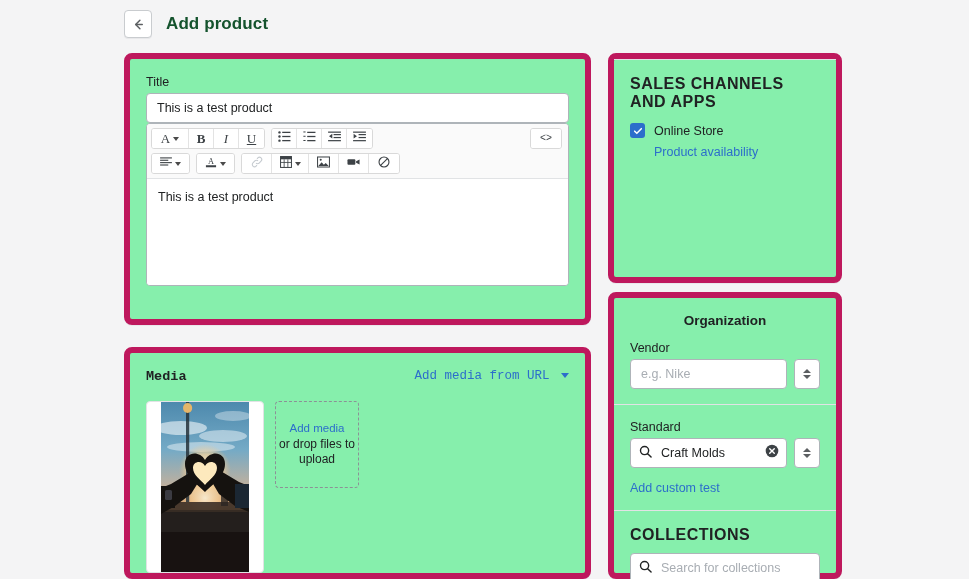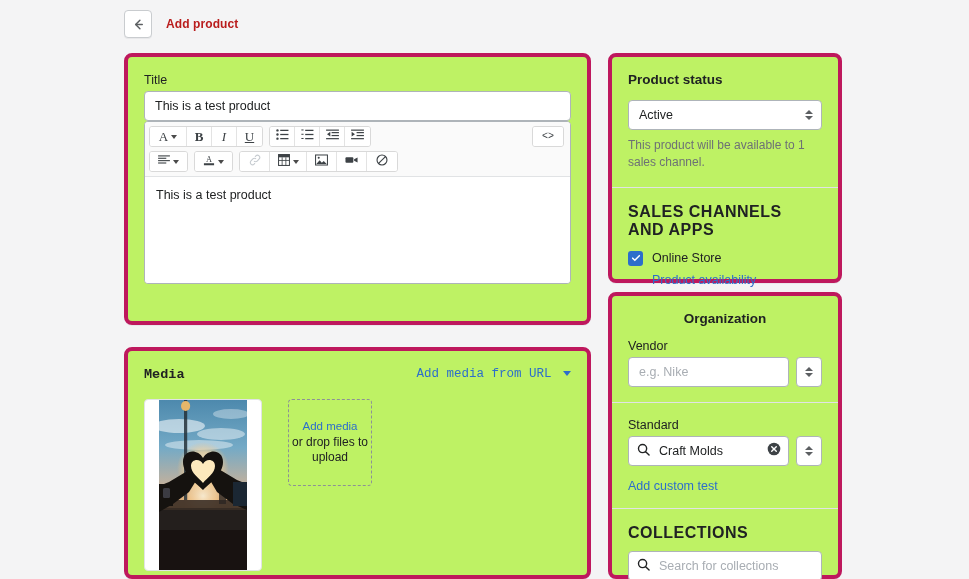--- a/index.html
+++ b/index.html
@@ -13,25 +13,25 @@
   .page { position: relative; width: 969px; height: 579px; }
 
   
   .header { position: absolute; left: 124px; top: 10px; display: flex; align-items: center; gap: 14px; }
   .back-btn {
     width: 28px; height: 28px; border: 1px solid #c9cccf; border-radius: 4px;
     background: #fff; display: flex; align-items: center; justify-content: center;
     box-shadow: 0 1px 0 rgba(22,29,37,.05); cursor: pointer;
   }
   .back-btn svg { display: block; }
-  .page-title { font-size: 12px; font-weight: 700; color: #b91c1c; letter-spacing: .1px; }
+  .page-title { font-size: 17px; font-weight: 700; color: #14532d; letter-spacing: .1px; }
 
   
   .card {
-    position: absolute; background: #bef264; border: 4px solid #be185d;
+    position: absolute; background: #86efac; border: 6px solid #be185d;
     border-radius: 8px; box-shadow: 0 1px 0 rgba(22,29,37,.05);
   }
   .card-title { font-size: 13.5px; font-weight: 700; color: #202223; }
 
   
   #card-details { left: 124px; top: 53px; width: 467px; height: 272px; }
   #card-media   { left: 124px; top: 347px; width: 467px; height: 232px; }
   
   #card-status  { left: 608px; top: 53px; width: 234px; height: 230px; }
   #card-org     { left: 608px; top: 292px; width: 234px; height: 287px; }
@@ -67,21 +67,21 @@
   .tb-spacer { flex: 1; }
   .tb-code { margin-right: 2px; }
   .editor-body {
     height: 106px; padding: 9px 11px; font-size: 12.5px; color: #202223; background: #fff;
     line-height: 1.45;
   }
 
   
   .media-head { display: flex; justify-content: space-between; align-items: flex-start; font-family: Liberation Mono, monospace; }
   .link { color: #2c6ecb; font-size: 12.5px; cursor: pointer; }
-  .media-row { display: flex; gap: 26px; margin-top: 17px; }
+  .media-row { display: flex; gap: 11px; margin-top: 17px; }
   .thumb {
     width: 118px; height: 172px; border: 1px solid #e1e3e5; border-radius: 4px;
     background: #fff; display: flex; align-items: center; justify-content: center; overflow: hidden;
   }
   .thumb-img { width: 88px; height: 170px; display: block; }
   .dropzone {
     width: 84px; height: 87px; border: 1px dashed #8c9196; border-radius: 4px;
     display: flex; flex-direction: column; align-items: center; justify-content: center;
     text-align: center; gap: 3px; cursor: pointer;
   }
@@ -381,31 +381,20 @@
 
         <div class="dropzone">
           <div class="dz-main">Add media</div>
           <div class="dz-sub">or drop files to upload</div>
         </div>
       </div>
     </div>
   </div>
 
   <div class="card" id="card-status">
-    <div class="sect">
-      <div class="card-title" style="margin-bottom:13px;">Product status</div>
-      <div class="select-wrap">
-        <input class="input" readonly="" value="Active" style="">
-        <span class="stepper-inline">
-          <span class="tri-up"></span>
-          <span class="tri-dn"></span>
-        </span>
-      </div>
-      <div class="help">This product will be available to 1 sales channel.</div>
-    </div>
 
     <div class="divider"></div>
 
     <div class="sect">
       <div class="sub-label">SALES CHANNELS AND APPS</div>
       <div class="check-row">
         <span class="checkbox">
           <svg width="10" height="10" viewBox="0 0 12 12" fill="none">
             <path d="M2 6.2l2.6 2.6L10 3.2" stroke="#fff" stroke-width="1.8" stroke-linecap="round" stroke-linejoin="round"></path>
           </svg>

